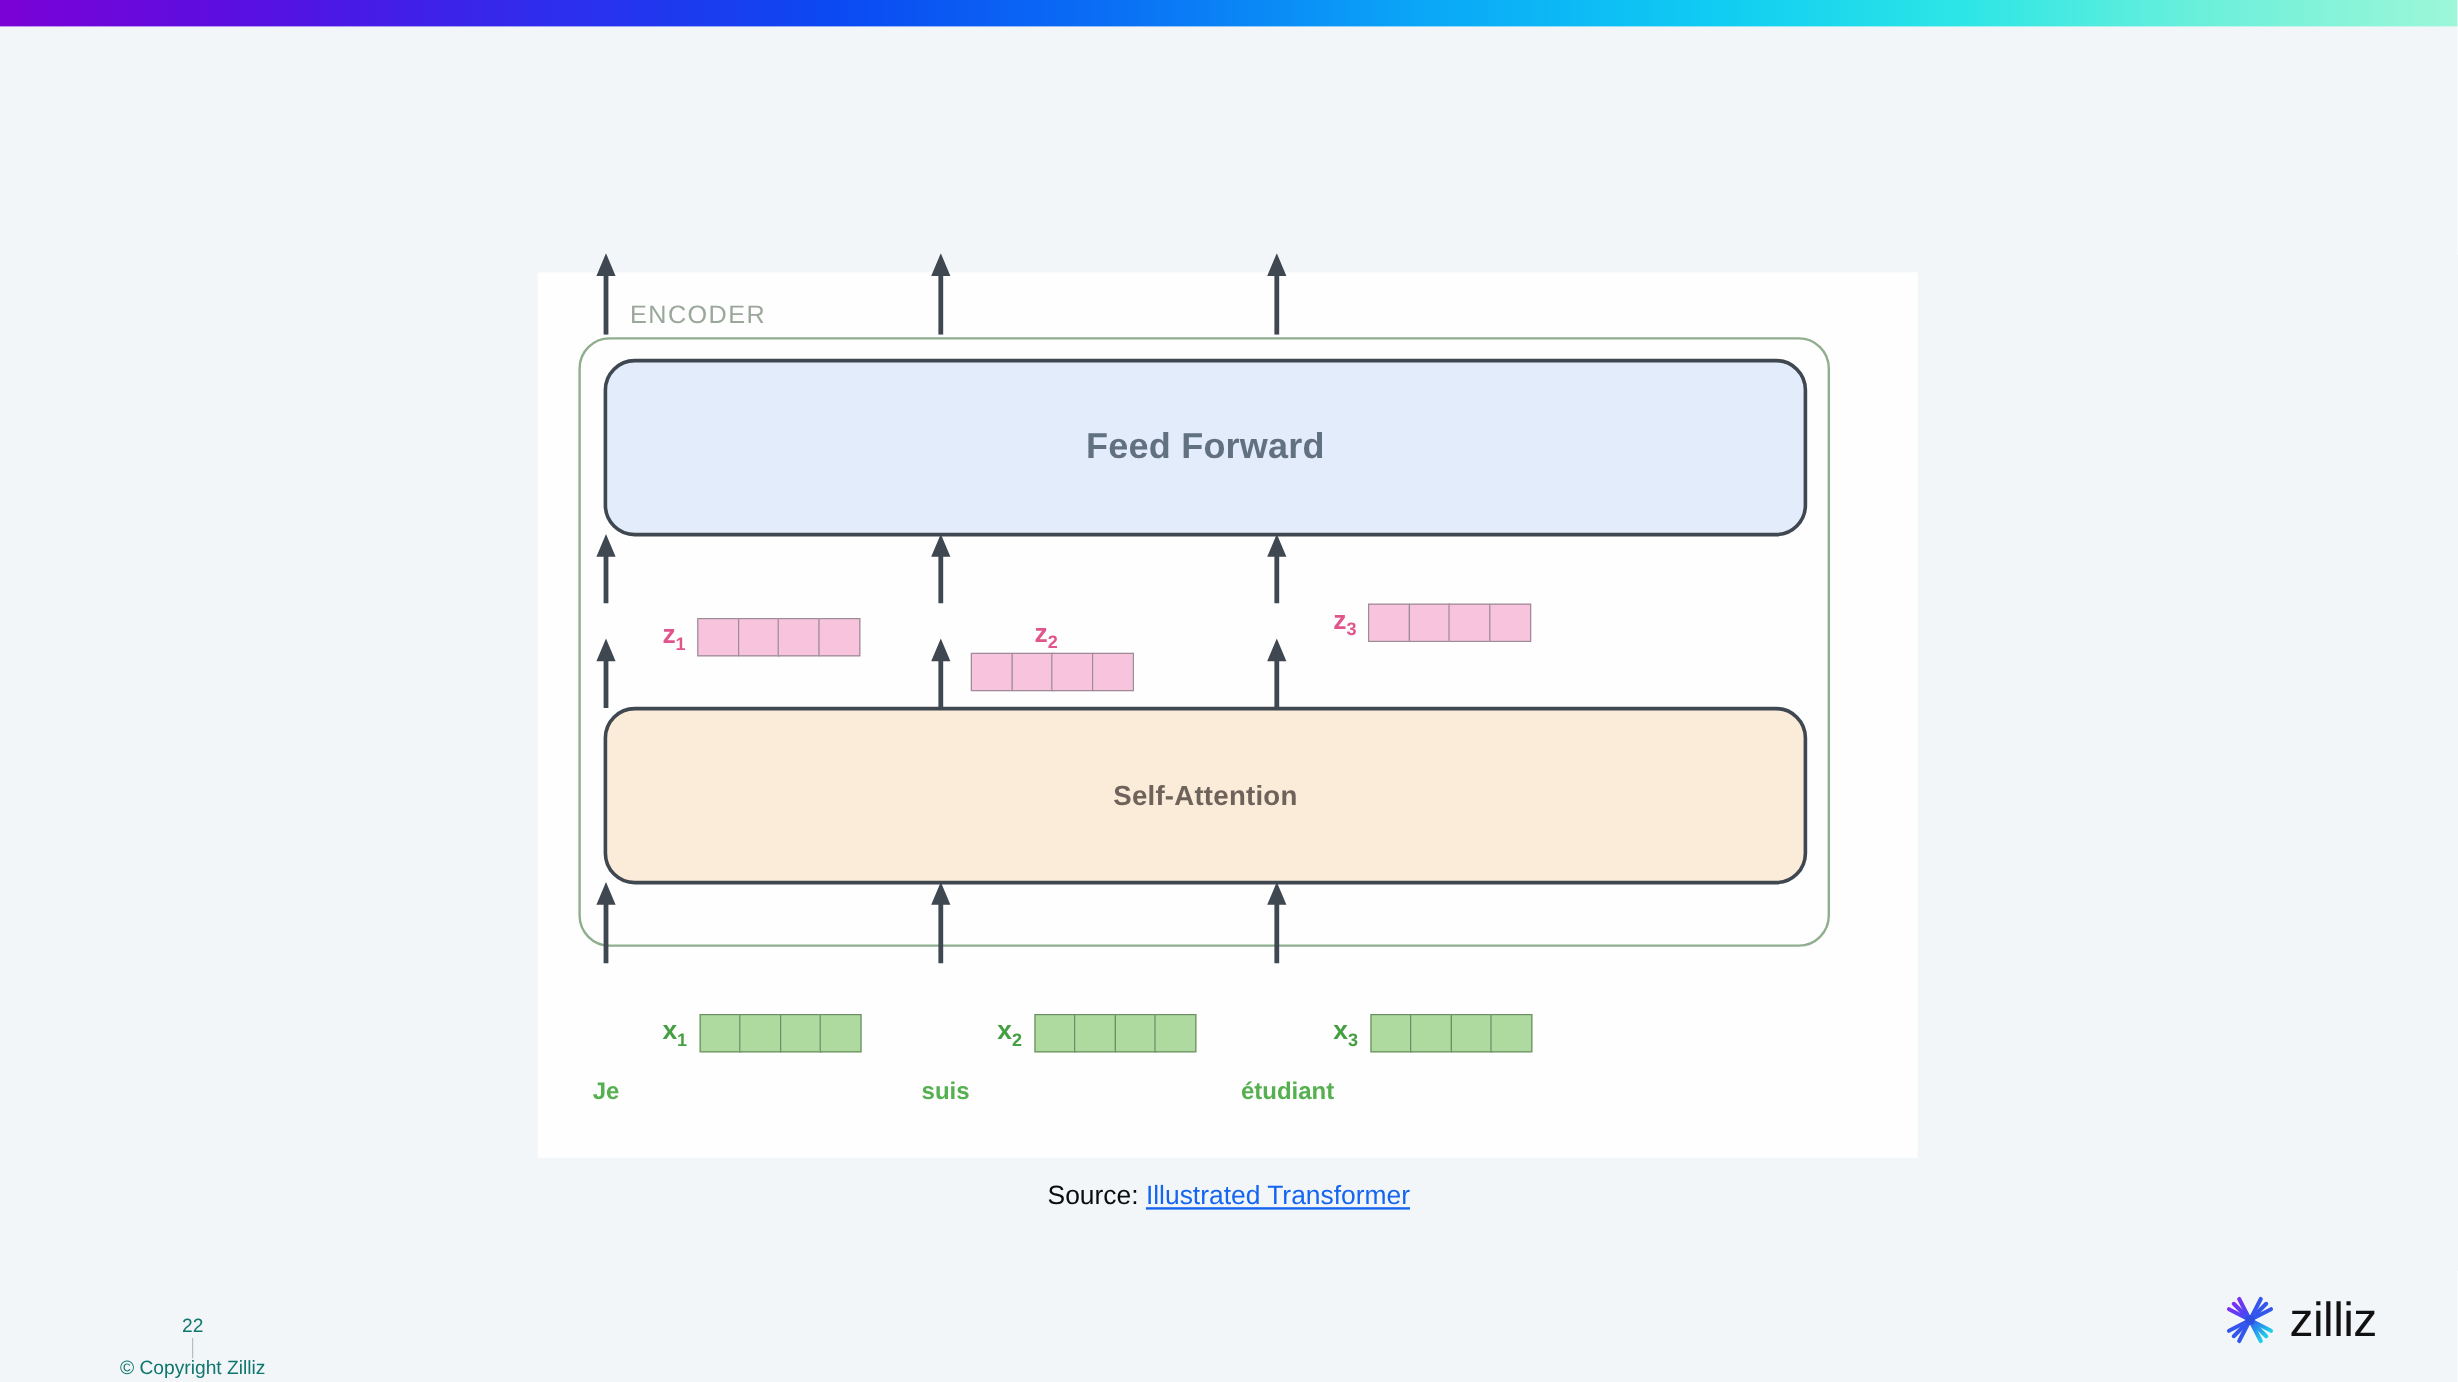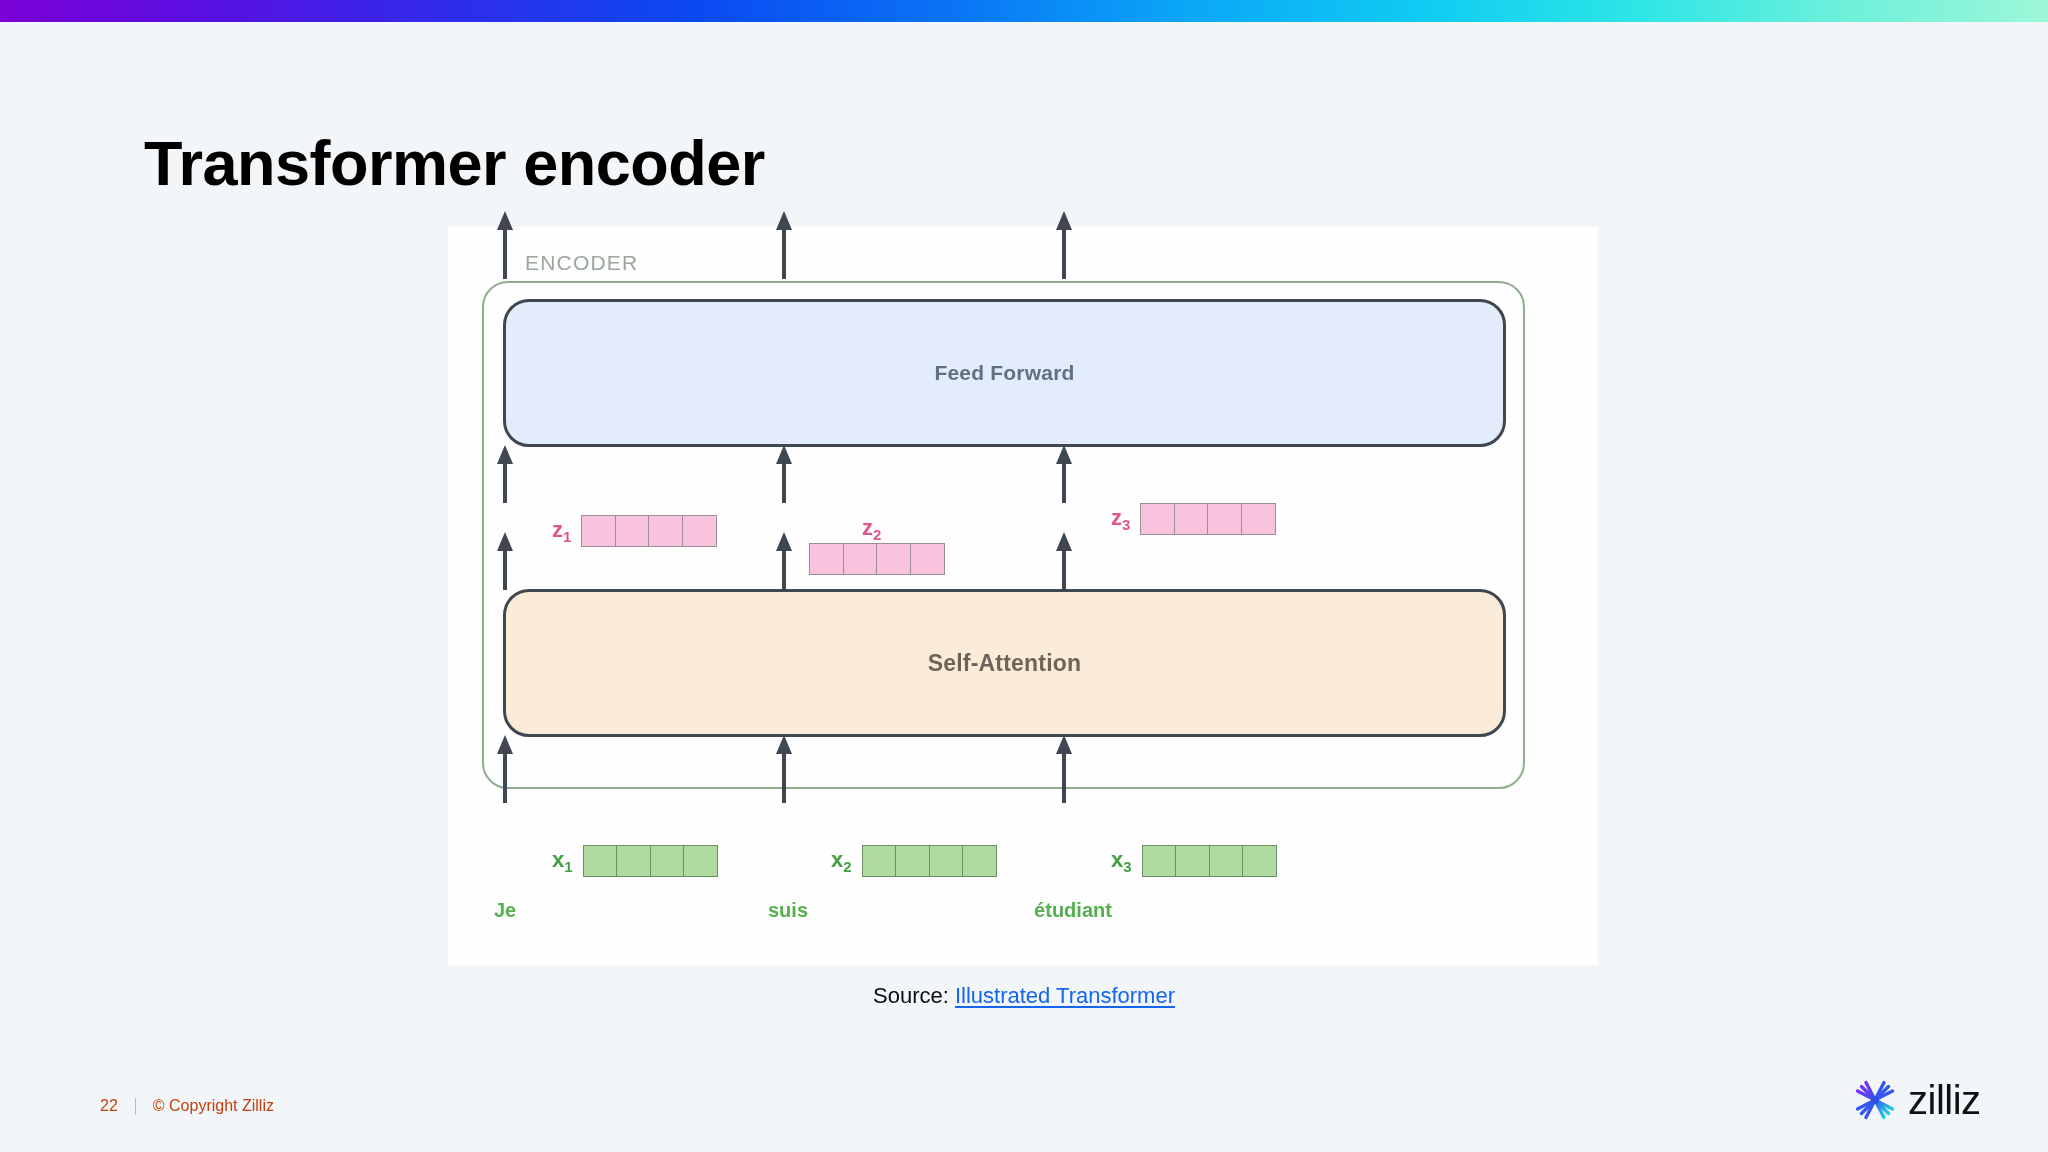--- a/index.html
+++ b/index.html
@@ -98,21 +98,21 @@
     height: 148px;
     background: #e3ecfa;
     border: 3px solid #3f4750;
     border-radius: 26px;
     box-sizing: border-box;
     display: flex;
     align-items: center;
     justify-content: center;
   }
   #ff-box .block-label {
-    font-size: 21px;
+    font-size: 30px;
     font-weight: 700;
     color: #62717f;
     letter-spacing: 0.2px;
   }
 
   
   #sa-box {
     position: absolute;
     left: 55px;
     top: 362px;
@@ -211,21 +211,22 @@
   }
 
   
   #footer {
     position: absolute;
     left: 100px;
     top: 1097px;
     display: flex;
     align-items: center;
     font-size: 16px;
-    color: #c2410c;
+    color: #0f766e;
+    flex-direction: column;
   }
   #footer .divider {
     width: 1px;
     height: 17px;
     background: #b6bec4;
     margin: 0 17px;
   }
 
   
   #brand {
@@ -243,21 +244,20 @@
     line-height: 1;
   }
 </style>
 </head>
 <body>
 
 <div id="slide">
 
   <div id="topbar"></div>
 
-  <h1 id="title">Transformer encoder</h1>
 
   <div id="diagram-panel">
 
     <div id="encoder-box"></div>
 
     <div id="encoder-label">ENCODER</div>
 
     <div id="ff-box">
       <span class="block-label">Feed Forward</span>
     </div>

